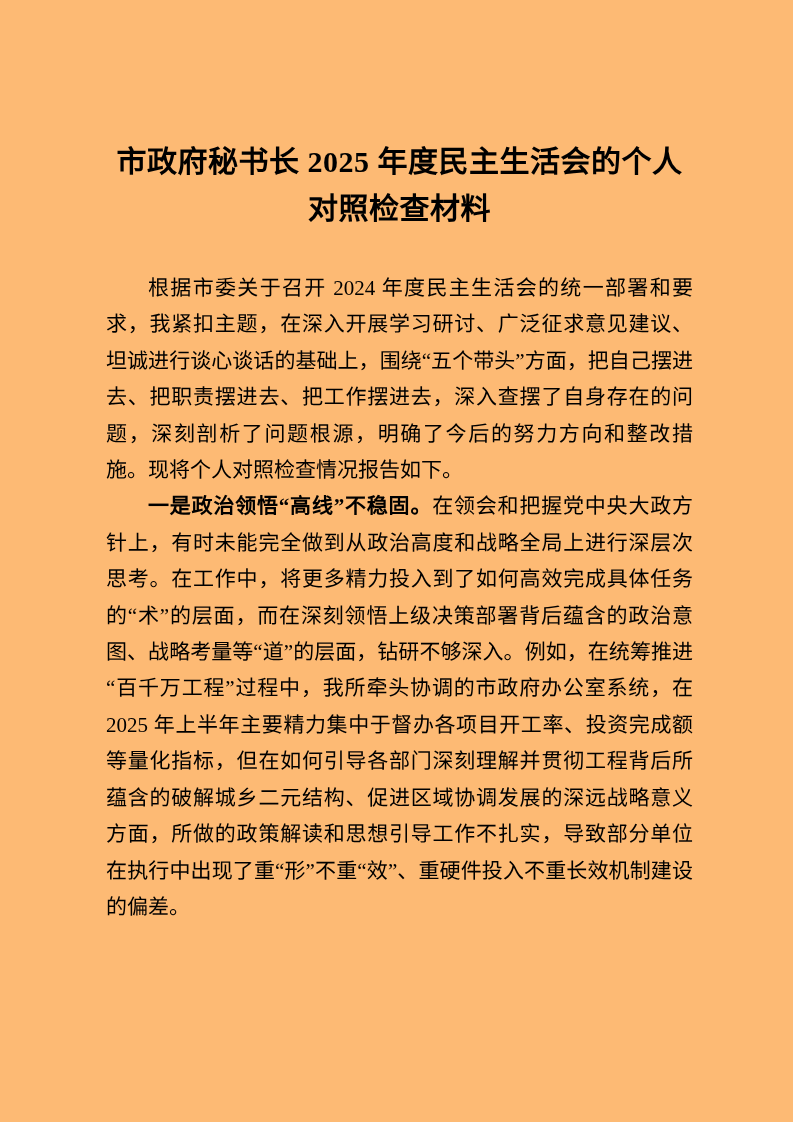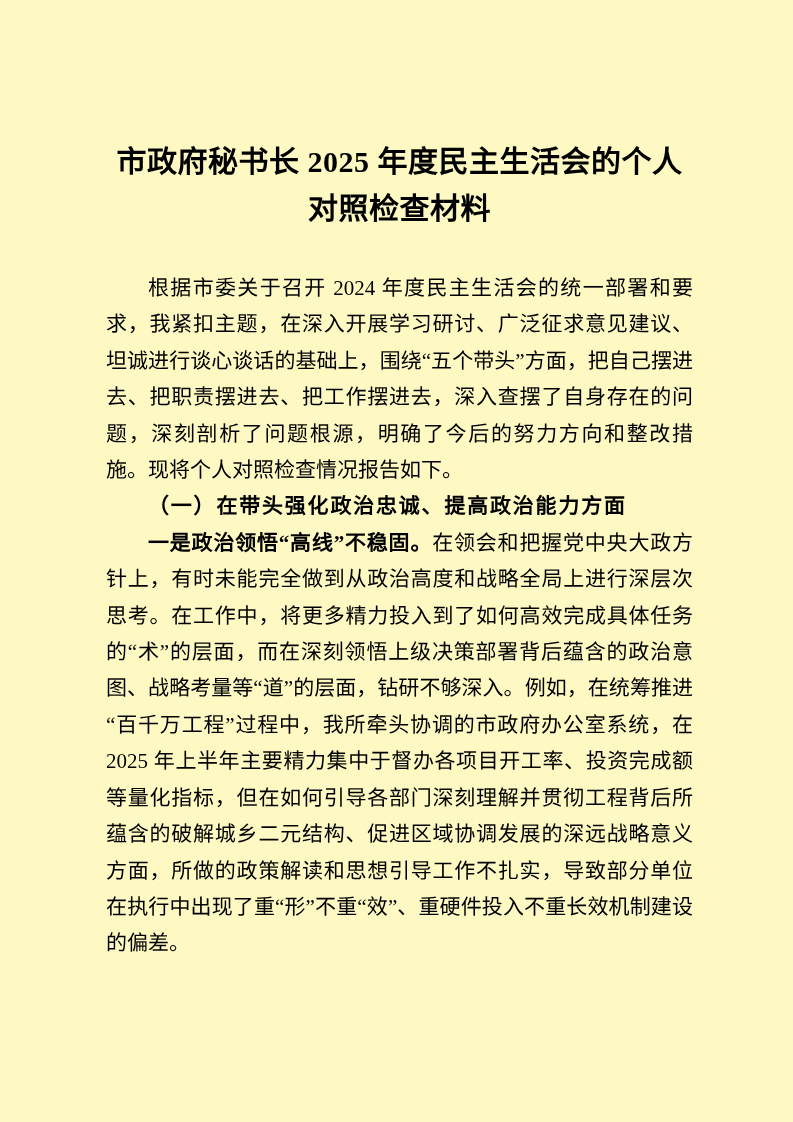--- a/index.html
+++ b/index.html
@@ -4,21 +4,21 @@
 <style>
   html, body {
     margin: 0;
     padding: 0;
     background: #ffffff;
   }
   .page {
     position: relative;
     width: 793px;
     height: 1122px;
-    background: #fef9c3;
+    background: #fdba74;
     color: #000000;
     box-sizing: border-box;
     padding: 138px 100px 0 106px;
     overflow: hidden;
     font-family: "Liberation Serif", "DejaVu Serif", serif;
   }
   .doc-title {
     margin: 0 0 38px 0;
     font-family: "Liberation Serif", "DejaVu Serif", serif;
     font-size: 30px;
@@ -66,17 +66,16 @@
 <div class="page">
 
   <h1 class="doc-title">
     <span class="title-line">市政府秘书长 2025 年度民主生活会的个人</span>
     <span class="title-line">对照检查材料</span>
   </h1>
 
   <p class="body-para">根据市委关于召开 2024 年度民主生活会的统一部署和要求，我紧扣主题，在深入开展学习研讨、广泛征求意见建议、坦诚进行谈心谈话的基础上，围绕“五个带头”方面，把自己摆进去、把职责摆进去、把工作摆进去，深入查摆了自身存在的问题，深刻剖析了问题根源，明确了今后的努力方向和整改措施。现将个人对照检查情况报告如下。</p>
 
 
-  <h3 class="subsection-heading">（一）在带头强化政治忠诚、提高政治能力方面</h3>
 
   <p class="body-para"><strong class="lead-bold">一是政治领悟“高线”不稳固。</strong><span>在领会和把握党中央大政方针上，有时未能完全做到从政治高度和战略全局上进行深层次思考。在工作中，将更多精力投入到了如何高效完成具体任务的“术”的层面，而在深刻领悟上级决策部署背后蕴含的政治意图、战略考量等“道”的层面，钻研不够深入。例如，在统筹推进“百千万工程”过程中，我所牵头协调的市政府办公室系统，在 2025 年上半年主要精力集中于督办各项目开工率、投资完成额等量化指标，但在如何引导各部门深刻理解并贯彻工程背后所蕴含的破解城乡二元结构、促进区域协调发展的深远战略意义方面，所做的政策解读和思想引导工作不扎实，导致部分单位在执行中出现了重“形”不重“效”、重硬件投入不重长效机制建设的偏差。</span></p>
 
 </div>
 
 </body></html>

